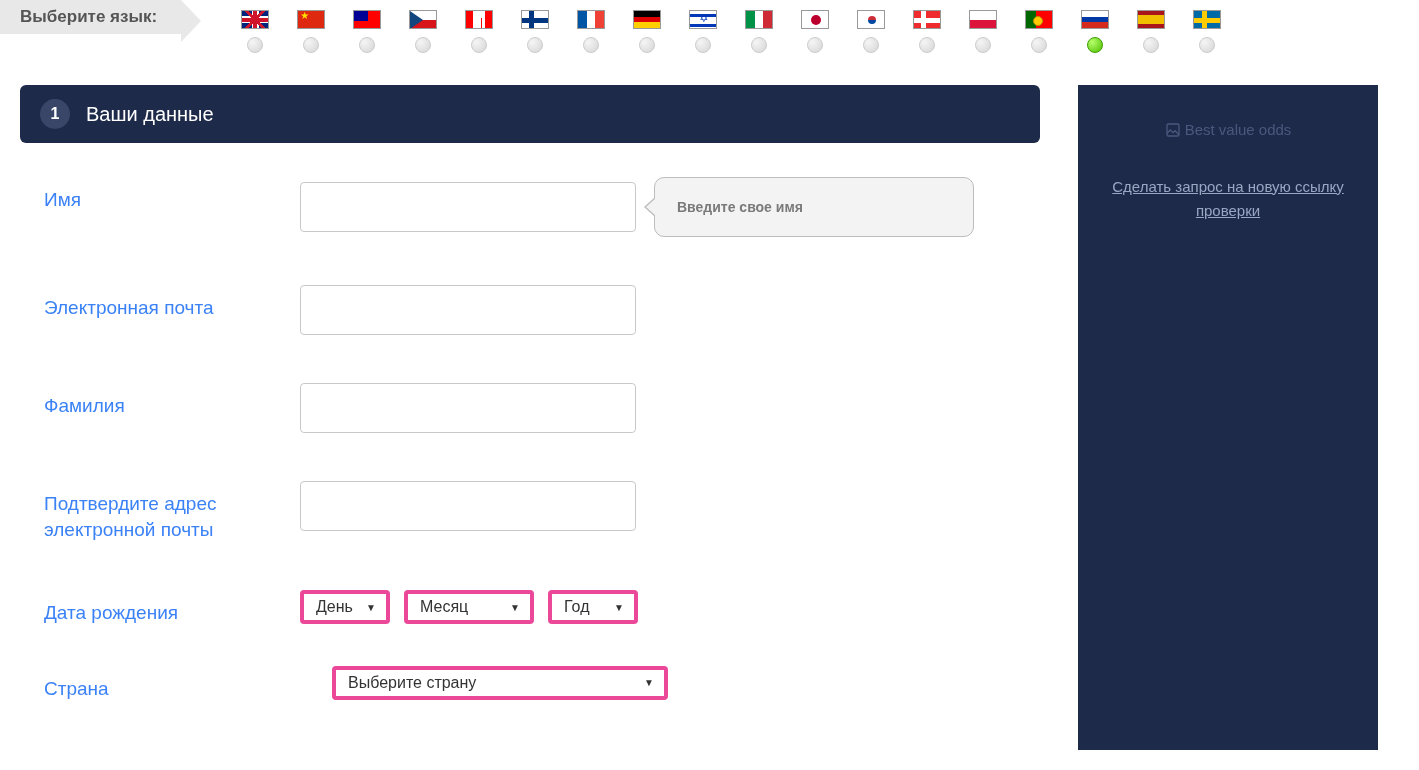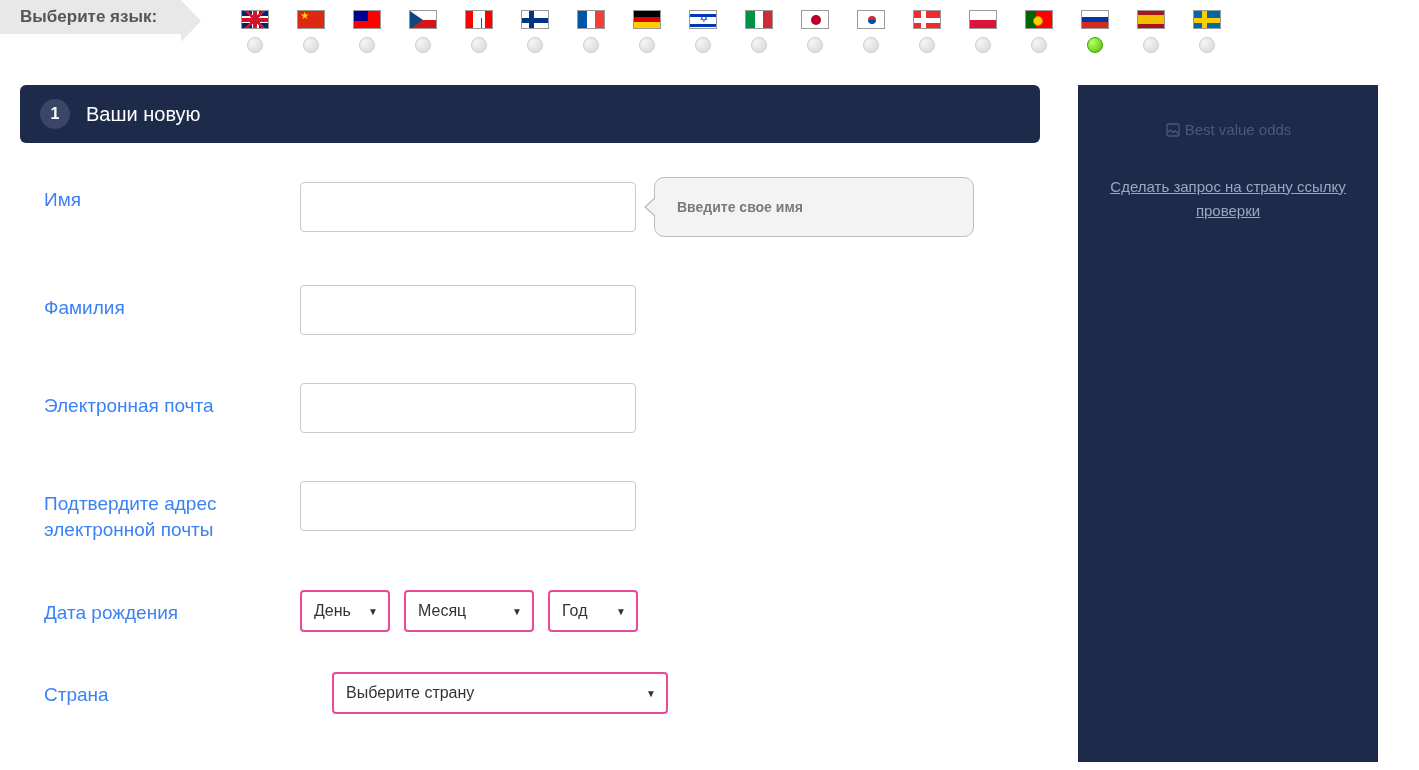--- a/index.html
+++ b/index.html
@@ -184,22 +184,22 @@
   .hint-bubble::after{
     content:"";
     position:absolute;
     left:-9px; top:50%; transform:translateY(-50%);
     width:0;height:0;
     border-top:9px solid transparent;
     border-bottom:9px solid transparent;
     border-right:10px solid #f3f3f3;
   }
   .select-like {
-    height: 42px;
-    border: 2px solid #ec4899;
+    height: 34px;
+    border: 4px solid #ec4899;
     border-radius: 4px;
     background:#fff;
     display:flex;
     align-items:center;
     justify-content:space-between;
     padding:0 10px 0 12px;
     font-size:16px;
     color:#333;
     cursor:pointer;
     gap:10px;
@@ -322,42 +322,42 @@
         </div>
       </div>
   </div>
 </div>
 
 <div class="main-wrap">
 
   <div class="form-col">
     <div class="form-header">
       <span class="step-badge">1</span>
-      <span>Ваши новую</span>
+      <span>Ваши данные</span>
     </div>
 
     <div class="form-body">
 
       <div class="form-row">
         <div class="form-label">Имя</div>
         <div class="form-field">
           <input class="text-input" type="text" value="" style="">
           <div class="hint-bubble">Введите свое имя</div>
         </div>
       </div>
 
       <div class="form-row">
-        <div class="form-label">Фамилия</div>
+        <div class="form-label">Электронная почта</div>
         <div class="form-field">
           <input class="text-input" type="text" value="" style="">
         </div>
       </div>
 
       <div class="form-row">
-        <div class="form-label">Электронная почта</div>
+        <div class="form-label">Фамилия</div>
         <div class="form-field">
           <input class="text-input" type="text" value="" style="">
         </div>
       </div>
 
       <div class="form-row">
         <div class="form-label">Подтвердите адрес электронной почты</div>
         <div class="form-field">
           <input class="text-input" type="text" value="" style="">
         </div>
@@ -395,16 +395,16 @@
   </div>
 
   <div class="sidebar">
     <span class="broken-img">
       <svg viewBox="0 0 24 24">
         <rect x="3" y="3" width="18" height="18" rx="2" fill="none" stroke="#4a587d" stroke-width="2"></rect>
         <path d="M3 17l5-5 4 4 3-3 6 6" fill="none" stroke="#4a587d" stroke-width="2"></path>
       </svg>
       <span>Best value odds</span>
     </span>
-    <a class="side-link">Сделать запрос на страну ссылку проверки</a>
+    <a class="side-link">Сделать запрос на новую ссылку проверки</a>
   </div>
 
 </div>
 
 </body></html>

